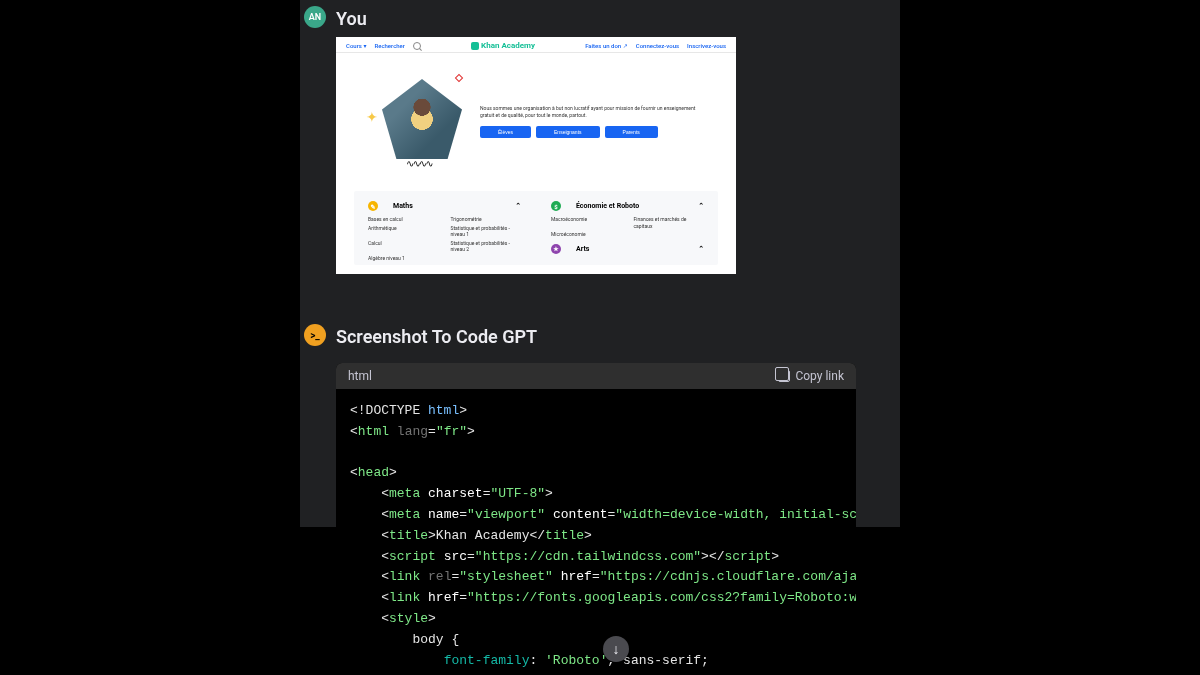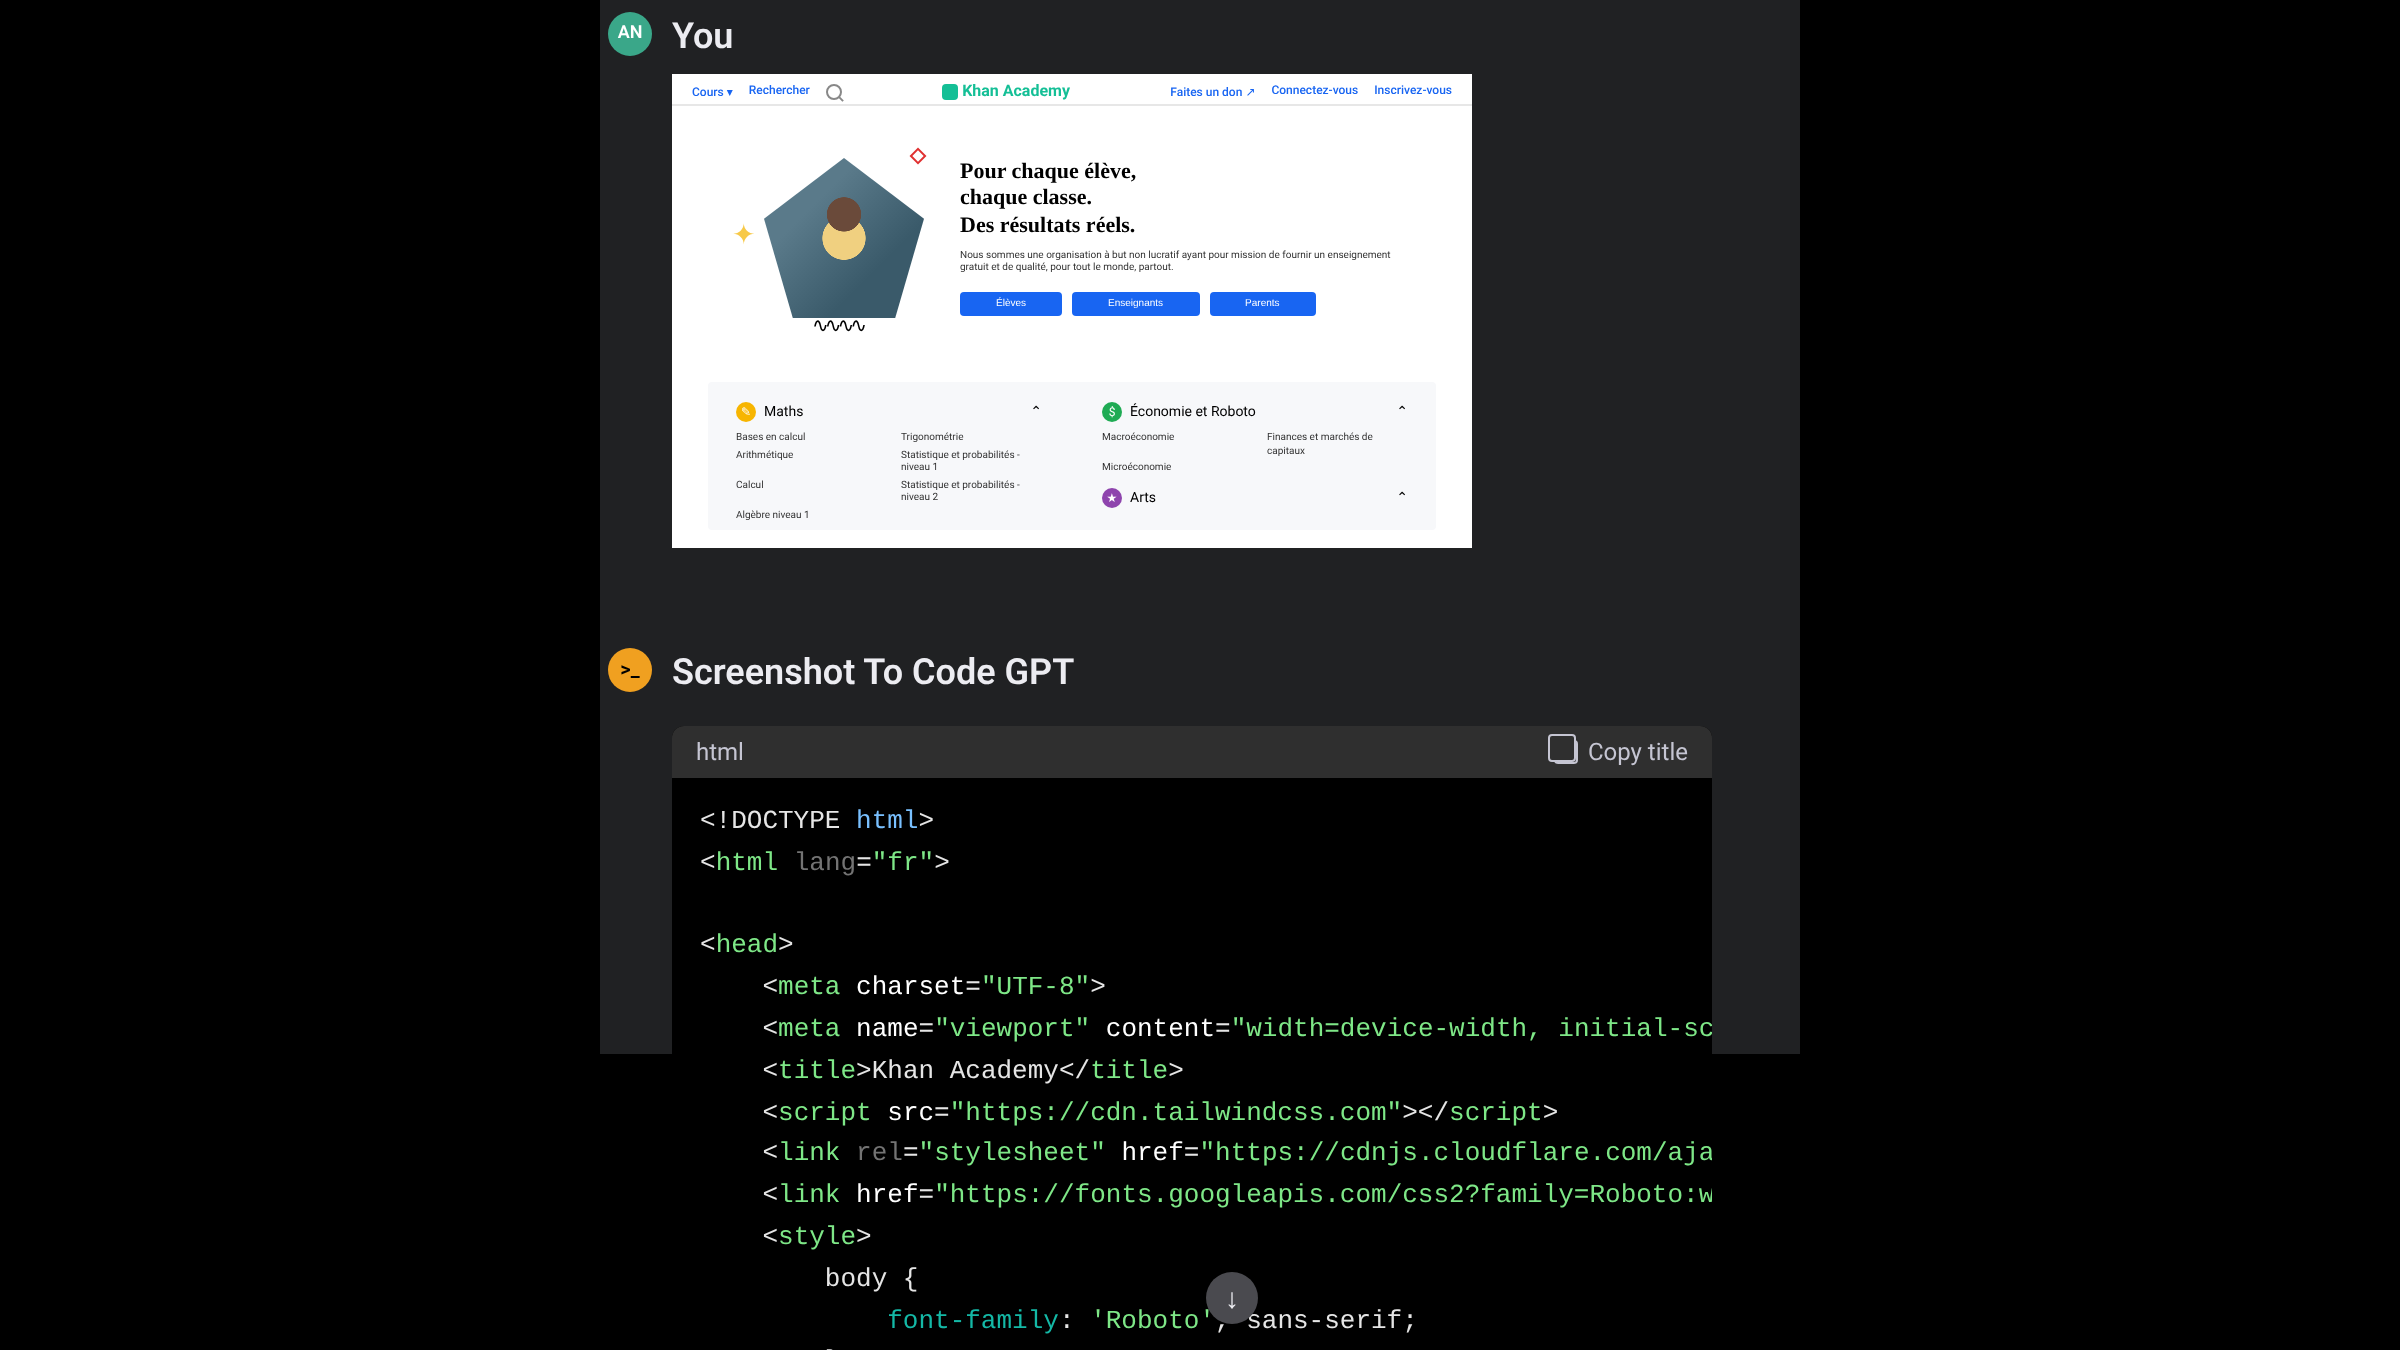--- a/index.html
+++ b/index.html
@@ -71,21 +71,21 @@
   }
   .hero-img .star { position: absolute; left: 0; top: 40px; color: #f7c948; font-size: 14px; }
   .hero-img .diamond { position: absolute; right: 0; top: 6px; width: 6px; height: 6px; border: 1px solid #e03131; transform: rotate(45deg); }
   .squiggle { position: absolute; bottom: 0; left: 40px; font-size: 10px; letter-spacing: -2px; }
   .hero-text h1 { font-family: Georgia, serif; font-size: 11px; font-weight: 700; line-height: 1.2; }
   .hero-text p { font-size: 5px; margin-top: 5px; line-height: 1.3; color: #333; }
   .hero-btns { display: flex; gap: 5px; margin-top: 8px; }
   .hero-btns button { background: #1865f2; color: #fff; border: none; font-size: 5px; padding: 3px 18px; border-radius: 2px; font-weight: 500; }
   .subjects { background: #f7f8fa; margin: 12px 18px 0 18px; padding: 10px 14px 4px 14px; display: flex; gap: 30px; border-radius: 2px; }
   .sub-col { flex: 1; }
-  .sub-head { display: flex; align-items: center; gap: 4px; font-weight: 400; font-size: 7px; }
+  .sub-head { display: flex; align-items: center; gap: 15px; font-weight: 700; font-size: 7px; }
   .sub-head .dot { width: 10px; height: 10px; border-radius: 50%; display: flex; align-items: center; justify-content: center; font-size: 6px; color: #fff; }
   .dot.yellow { background: #f7b500; }
   .dot.green { background: #1fab54; }
   .dot.purple { background: #8e44ad; }
   .sub-head .chev { margin-left: auto; font-size: 7px; }
   .sub-list { display: grid; grid-template-columns: 1fr 1fr; gap: 2px 12px; font-size: 5px; color: #333; margin-top: 5px; line-height: 1.3; }
   
   .bot-row { margin-top: 44px; }
   .code-block {
     margin: 6px 0 0 36px;
@@ -159,25 +159,20 @@
     </div>
 
     <div class="hero">
       <div class="hero-img">
         <span class="star">✦</span>
         <span class="diamond"></span>
         <div class="pentagon"></div>
         <span class="squiggle">∿∿∿∿</span>
       </div>
       <div class="hero-text">
-        <h1>
-          <span>Pour chaque élève,</span><br>
-          <span>chaque classe.</span><br>
-          <span>Des résultats réels.</span>
-        </h1>
         <p>Nous sommes une organisation à but non lucratif ayant pour mission de fournir un enseignement gratuit et de qualité, pour tout le monde, partout.</p>
         <div class="hero-btns">
           <button>Élèves</button>
           <button>Enseignants</button>
           <button>Parents</button>
         </div>
       </div>
     </div>
 
     <div class="subjects">
@@ -220,21 +215,21 @@
   <div class="msg-row bot-row">
     <div class="avatar bot">&gt;_</div>
     <div class="sender">Screenshot To Code GPT</div>
   </div>
 
   <div class="code-block">
     <div class="code-header">
       <span>html</span>
       <span class="copy">
         <span class="copy-icon"></span>
-        <span>Copy title</span>
+        <span>Copy link</span>
       </span>
     </div>
 <pre><span class="p">&lt;!DOCTYPE </span><span class="tb">html</span><span class="p">&gt;</span>
 <span class="p">&lt;</span><span class="t">html</span><span> </span><span class="ar">lang</span><span class="p">=</span><span class="sg">"fr"</span><span class="p">&gt;</span>
 <span></span>
 <span class="p">&lt;</span><span class="t">head</span><span class="p">&gt;</span>
 <span class="p">    &lt;</span><span class="t">meta</span><span> </span><span class="a">charset</span><span class="p">=</span><span class="sg">"UTF-8"</span><span class="p">&gt;</span>
 <span class="p">    &lt;</span><span class="t">meta</span><span> </span><span class="a">name</span><span class="p">=</span><span class="sg">"viewport"</span><span> </span><span class="a">content</span><span class="p">=</span><span class="sg">"width=device-width, initial-scale=1.</span>
 <span class="p">    &lt;</span><span class="t">title</span><span class="p">&gt;</span><span class="p">Khan Academy</span><span class="p">&lt;/</span><span class="t">title</span><span class="p">&gt;</span>
 <span class="p">    &lt;</span><span class="t">script</span><span> </span><span class="a">src</span><span class="p">=</span><span class="sg">"https://cdn.tailwindcss.com"</span><span class="p">&gt;&lt;/</span><span class="t">script</span><span class="p">&gt;</span>

